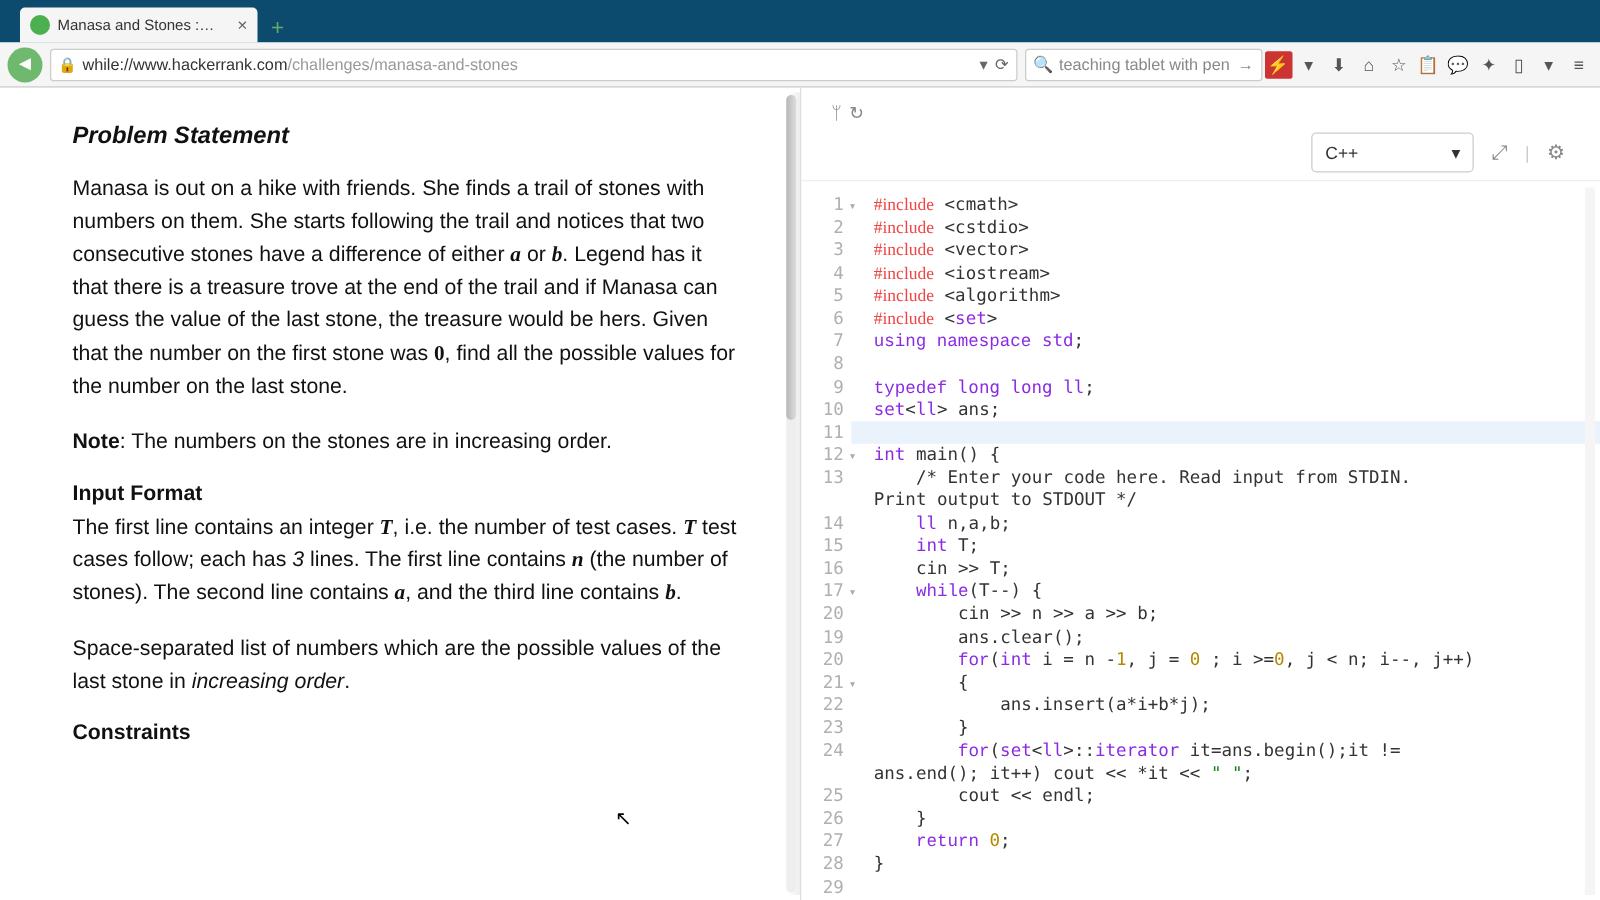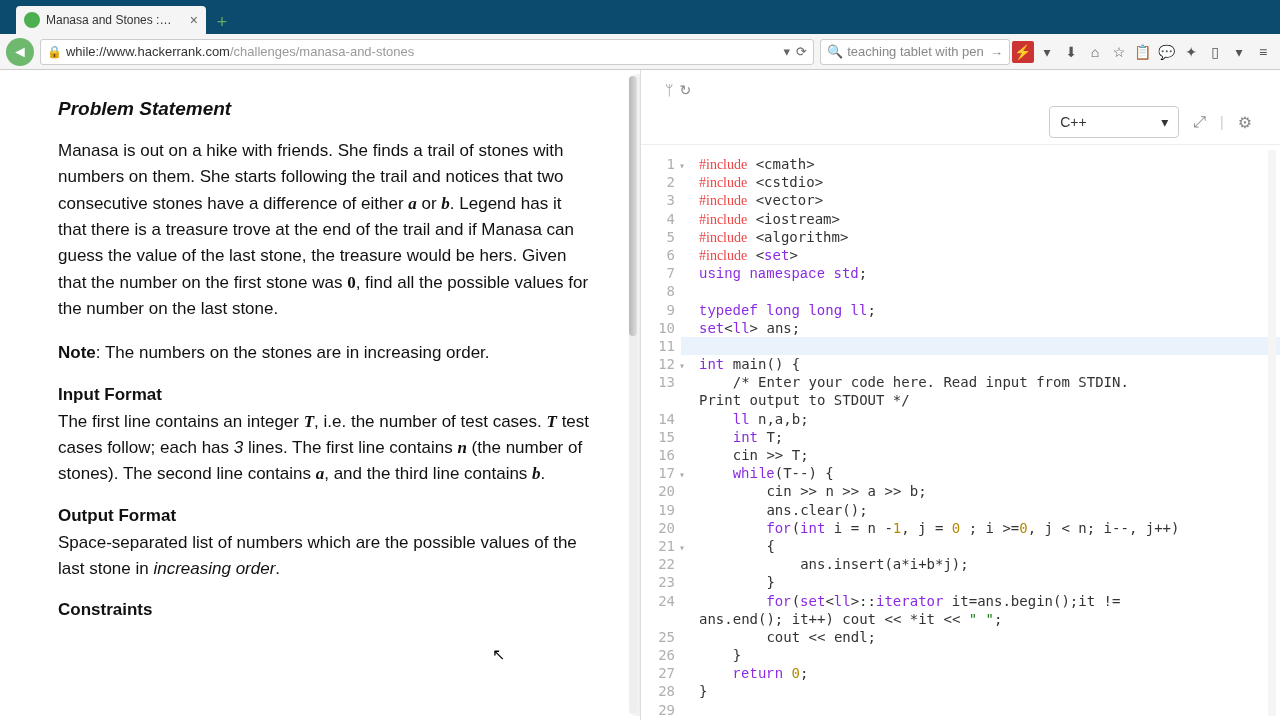--- a/index.html
+++ b/index.html
@@ -126,21 +126,20 @@
 
     <p class="prose">
       <b>Note</b><span>: The numbers on the stones are in increasing order.</span>
     </p>
 
     <h3 class="sec">Input Format</h3>
     <p class="prose">
       <span>The first line contains an integer </span><span class="mathvar">T</span><span>, i.e. the number of test cases. </span><span class="mathvar">T</span><span> test cases follow; each has </span><span class="italic">3</span><span> lines. The first line contains </span><span class="mathvar">n</span><span> (the number of stones). The second line contains </span><span class="mathvar">a</span><span>, and the third line contains </span><span class="mathvar">b</span><span>.</span>
     </p>
 
-    <h3 class="sec">Output Format</h3>
     <p class="prose">
       <span>Space-separated list of numbers which are the possible values of the last stone in </span><span class="italic">increasing order</span><span>.</span>
     </p>
 
     <h3 class="sec">Constraints</h3>
   </div>
 
   <div class="right-pane">
     <div class="buffer-head">
       <div class="buffer-title">

